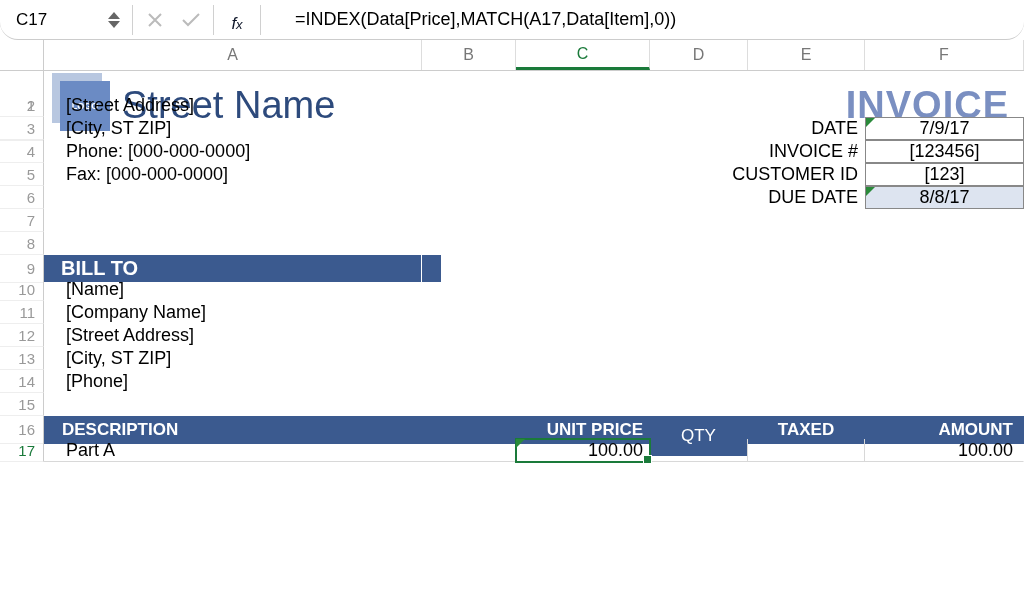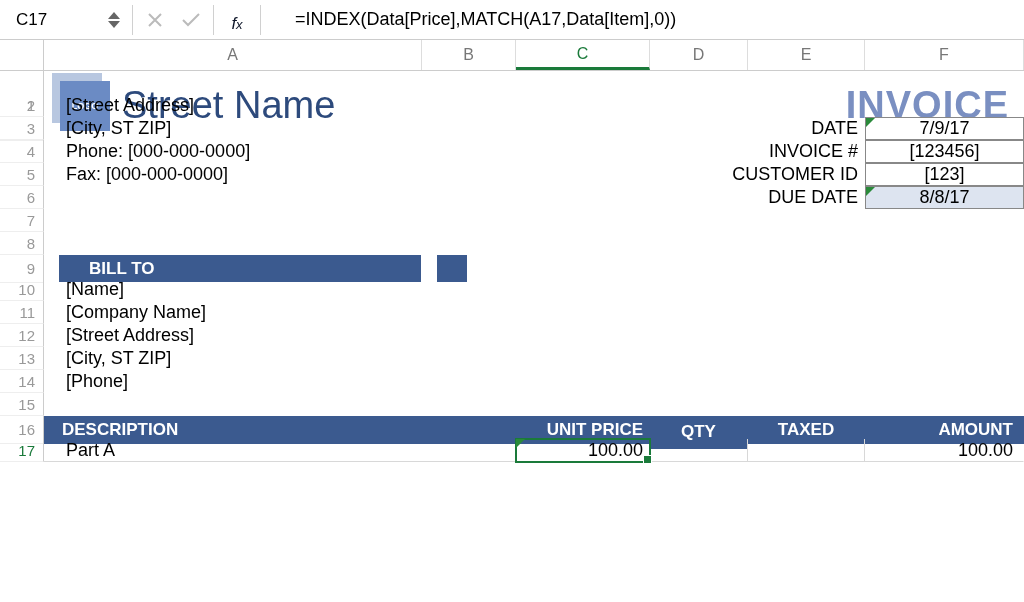--- a/index.html
+++ b/index.html
@@ -13,20 +13,21 @@
     overflow: hidden;
   }
   
   .formula-bar {
     display: flex;
     align-items: center;
     height: 40px;
     border-bottom: 1px solid #ccc;
     padding: 0 6px;
     gap: 8px;
+    border-radius: 18px;
   }
   .name-box {
     width: 118px;
     height: 30px;
     border: none;
     display: flex;
     align-items: center;
     padding-left: 10px;
     font-size: 17px;
     color: #000;
@@ -122,25 +123,24 @@
   .company-name {
     font-size:38px; color:#2d4a7c; margin-left:12px;
     font-weight:400;
   }
   .invoice-title {
     font-size:38px; color:#7a8fc1; font-weight:bold;
     letter-spacing: 1px;
   }
   .section-hdr {
     background:#3b5a8f; color:#fff; font-weight:bold;
-    padding-left:30px;
+    padding-left:17px;
     height:100%;
     display:flex; align-items:center;
-    font-size:17px;
-    margin-left:15px;
+    font-size:20px;
   }
   .right { justify-content:flex-end; padding-right:8px;}
   .meta-label { justify-content:flex-end; font-size:18px; }
   .meta-val {
     border:1px solid #888; text-align:center; justify-content:center;
     position:relative;
   }
   .meta-val .tri, .selected-cell .tri {
     position:absolute; left:0; top:0;
     width:0; height:0;
@@ -276,21 +276,21 @@
 
   <div class="row-hdr">14</div>
   <div class="cell indent" style="grid-column:2/8">[Phone]</div>
 
   <div class="row-hdr">15</div>
   <div class="cell" style="grid-column:2/8"></div>
 
   <div class="row-hdr tall" style="height:28px">16</div>
   <div class="cell desc" style="height:28px;background:#3b5a8f;color:#fff;font-weight:bold;padding-left:18px;font-size:17px;grid-column:2/4">DESCRIPTION</div>
   <div class="cell" style="height:28px;background:#3b5a8f;color:#fff;font-weight:bold;justify-content:flex-end;font-size:17px">UNIT PRICE</div>
-  <div class="cell" style="height:33px;background:#3b5a8f;color:#fff;font-weight:bold;justify-content:center;font-size:17px">QTY</div>
+  <div class="cell" style="height:40px;background:#3b5a8f;color:#fff;font-weight:normal;justify-content:center;font-size:17px">QTY</div>
   <div class="cell" style="height:28px;background:#3b5a8f;color:#fff;font-weight:bold;justify-content:center;font-size:17px">TAXED</div>
   <div class="cell" style="height:28px;background:#3b5a8f;color:#fff;font-weight:bold;justify-content:flex-end;font-size:17px;padding-right:10px">AMOUNT</div>
 
   <div class="row-hdr active">17</div>
   <div class="cell indent" style="grid-column:2/4;border-right:1px solid #d8d8d8;border-bottom:1px solid #d8d8d8">Part A</div>
   <div class="cell selected-cell">
       <div class="tri"></div>
       <span>100.00</span>
     </div>
   <div class="cell" style="border-right:1px solid #d8d8d8;border-bottom:1px solid #d8d8d8"></div>

